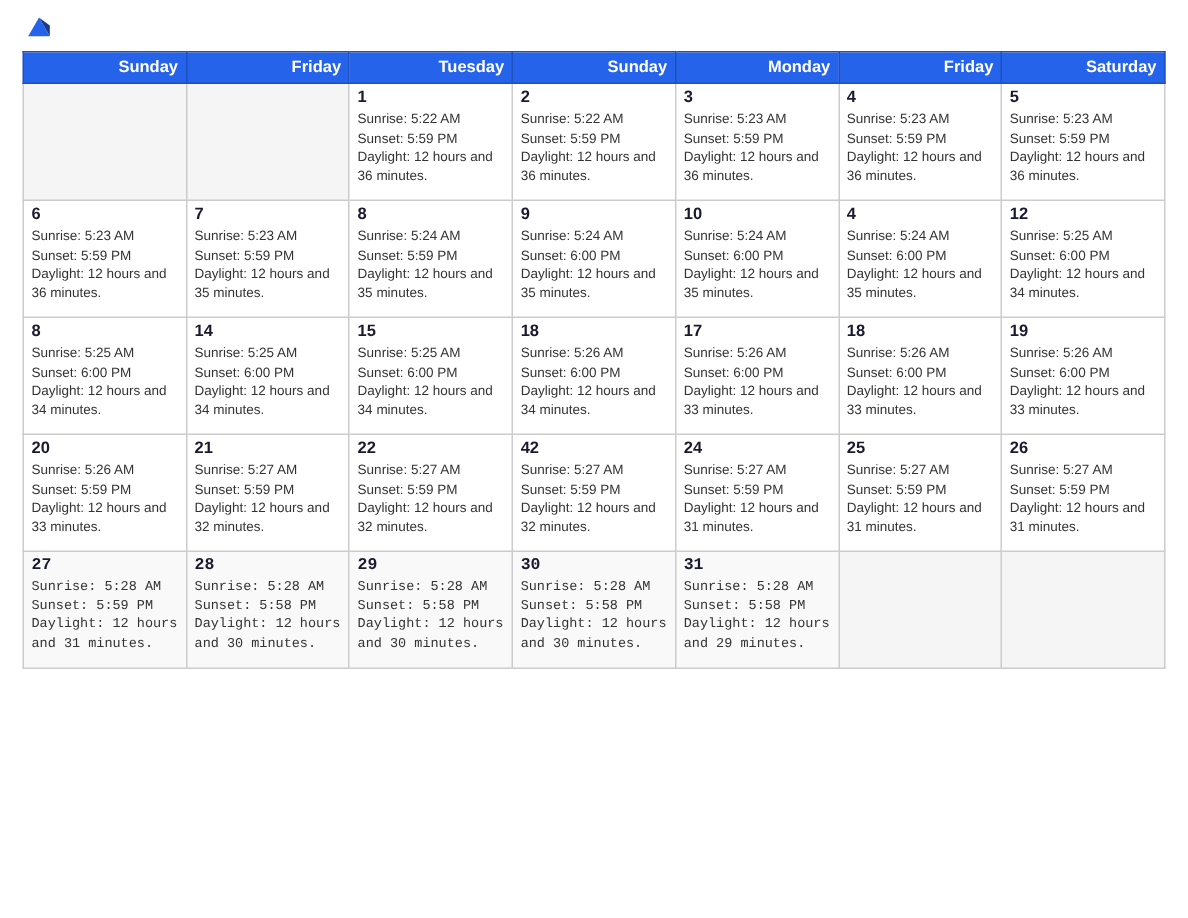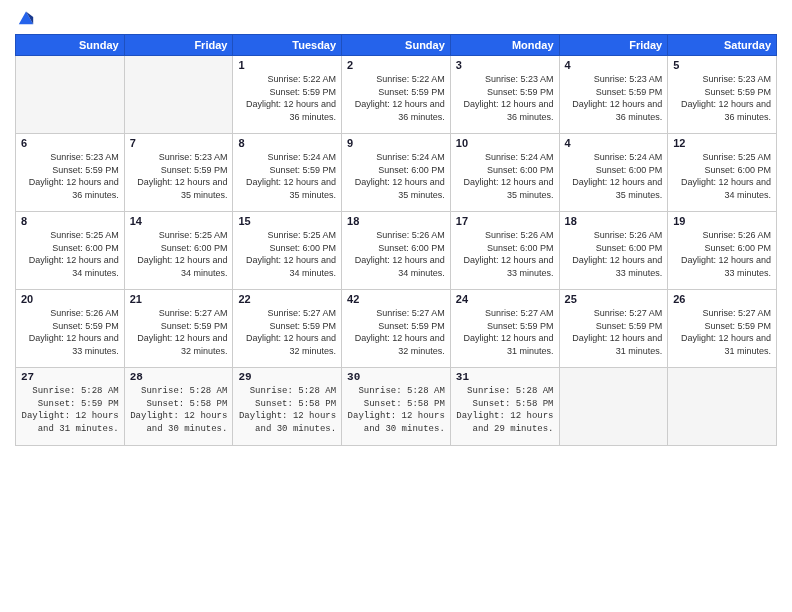--- a/index.html
+++ b/index.html
@@ -89,21 +89,20 @@
     .day-num {
       font-size: 11px;
       font-weight: bold;
       color: #1a1a2e;
       margin-bottom: 2px;
     }
     .day-info {
       font-size: 9px;
       color: #333;
       line-height: 1.4;
-      text-align: right;
     }
     .week-row td {
       height: 78px;
     }
     .last-row td {
       height: 78px;
       background: #f9f9f9;
       font-family: Liberation Mono, monospace;
     }
   </style>

